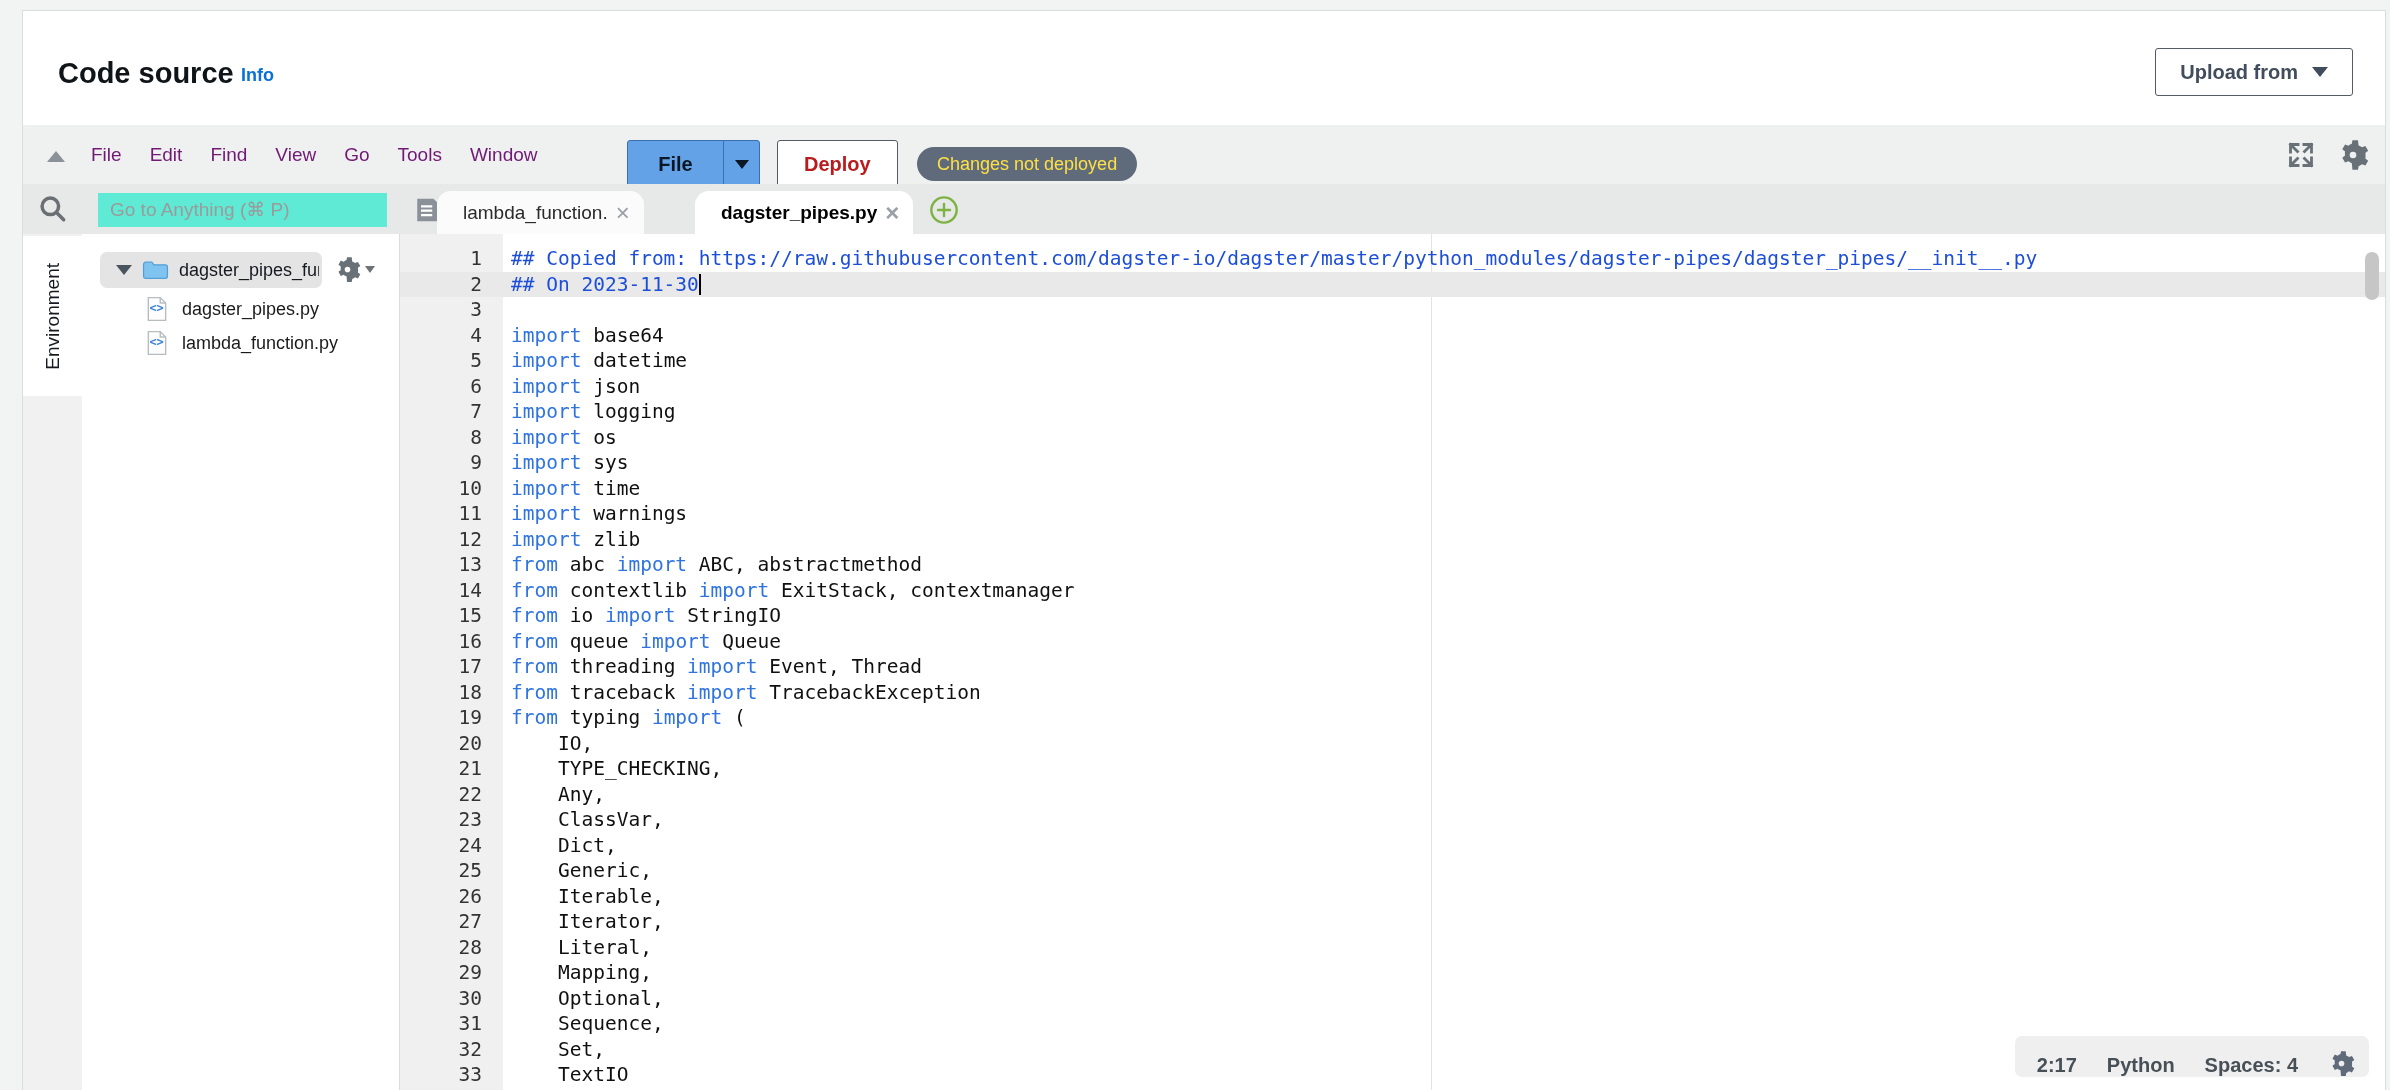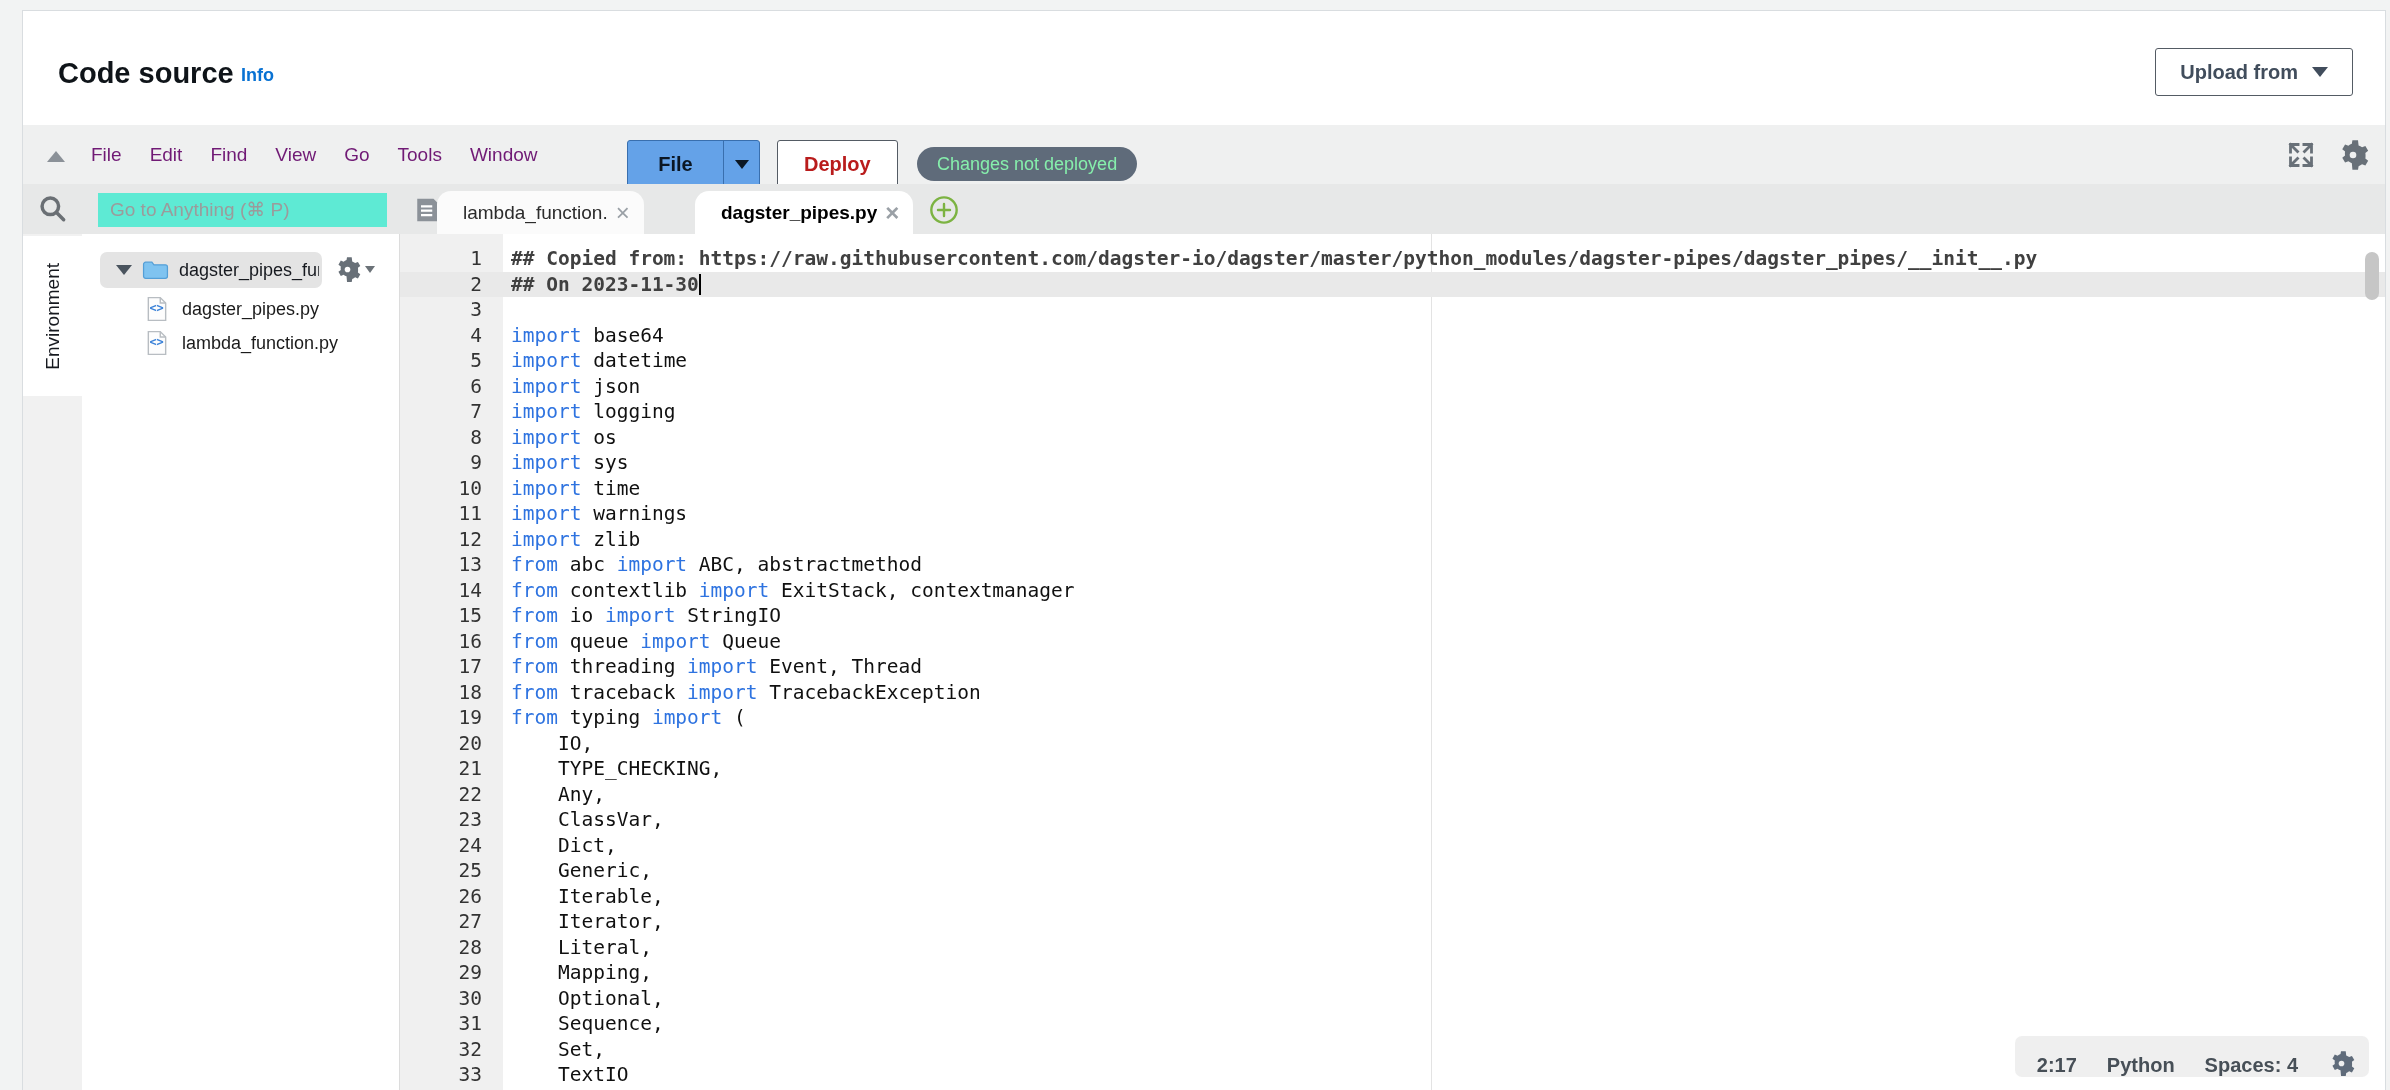--- a/index.html
+++ b/index.html
@@ -27,21 +27,21 @@
   .test-btn{position:absolute;left:604px;top:15px;height:48px;display:flex;background:#64a2e8;
         border:1px solid #396fae;border-radius:3px;overflow:hidden;cursor:pointer;}
   .test-main{width:95px;display:flex;align-items:center;justify-content:center;
         font-size:20px;font-weight:bold;color:#0b1724;}
   .test-caret{width:36px;display:flex;align-items:center;justify-content:center;border-left:1px solid #396fae;}
   .test-caret .caret-down{border-top-color:#0b1724;border-left-width:7px;border-right-width:7px;border-top-width:9px;}
   .deploy-btn{position:absolute;left:754px;top:15px;height:48px;padding:0 26px;background:#fff;
         border:1.5px solid #545b64;border-radius:3px;display:flex;align-items:center;
         font-size:20px;font-weight:bold;color:#b91c1c;cursor:pointer;}
   .badge{position:absolute;left:894px;top:22px;height:34px;padding:0 20px;border-radius:17px;
-        background:#5f6b7a;color:#86efac;font-size:18px;display:flex;align-items:center;}
+        background:#5f6b7a;color:#fde047;font-size:18px;display:flex;align-items:center;}
   .mb-right{position:absolute;right:16px;top:0;height:100%;display:flex;align-items:center;gap:22px;}
   .icon-btn{cursor:pointer;display:flex;align-items:center;}
   
   .band{position:absolute;left:0;top:173px;width:100%;height:50px;background:#e7e8e8;}
   .search-input{position:absolute;left:75px;top:9px;width:289px;height:34px;background:#5eead4;border:none;
         outline:none;font-size:19px;color:#333;padding:0 12px;font-family:inherit;}
   .search-input::placeholder{color:#9b9b9b;}
   .magnifier{position:absolute;left:14px;top:9px;}
   .tablist-icon{position:absolute;left:388px;top:11px;cursor:pointer;}
   .tab{position:absolute;top:7px;height:43px;background:#fbfbfb;border-radius:14px 14px 0 0;
@@ -71,21 +71,21 @@
   .editor{position:absolute;left:377px;top:223px;right:0;bottom:0;background:#fff;overflow:hidden;}
   .gutter-bg{position:absolute;left:0;top:0;width:103px;height:100%;background:#f0f0f0;}
   .print-margin{position:absolute;left:1031px;top:0;width:1px;height:100%;background:#e3e3e3;}
   .code-lines{position:absolute;left:0;top:12px;width:100%;
         font-family:"DejaVu Sans Mono",monospace;font-size:19.5px;}
   .code-row{display:flex;height:25.5px;line-height:25.5px;white-space:pre;}
   .code-row.active{background:#e9e9e9;}
   .gutter-cell{width:103px;flex:0 0 auto;text-align:right;padding-right:21px;color:#333;}
   .code-cell{padding-left:8px;color:#101010;}
   .tok-kw{color:#2e73e0;}
-  .tok-com{color:#404040;font-weight:bold;}
+  .tok-com{color:#1d4ed8;}
   .cursor{display:inline-block;width:2px;height:21px;background:#000;vertical-align:-4px;}
   .scroll-thumb{position:absolute;right:6px;top:18px;width:14px;height:48px;background:#c6c6c6;border-radius:7px;}
   
   .statusbar{position:absolute;right:16px;bottom:13px;height:41px;background:rgba(238,238,238,.95);
         border-radius:7px;display:flex;align-items:flex-end;gap:30px;padding:0 14px 0 22px;
         font-size:20px;font-weight:bold;color:#474f57;}
   .statusbar span{cursor:pointer;}
 </style>
 </head>
 <body>

